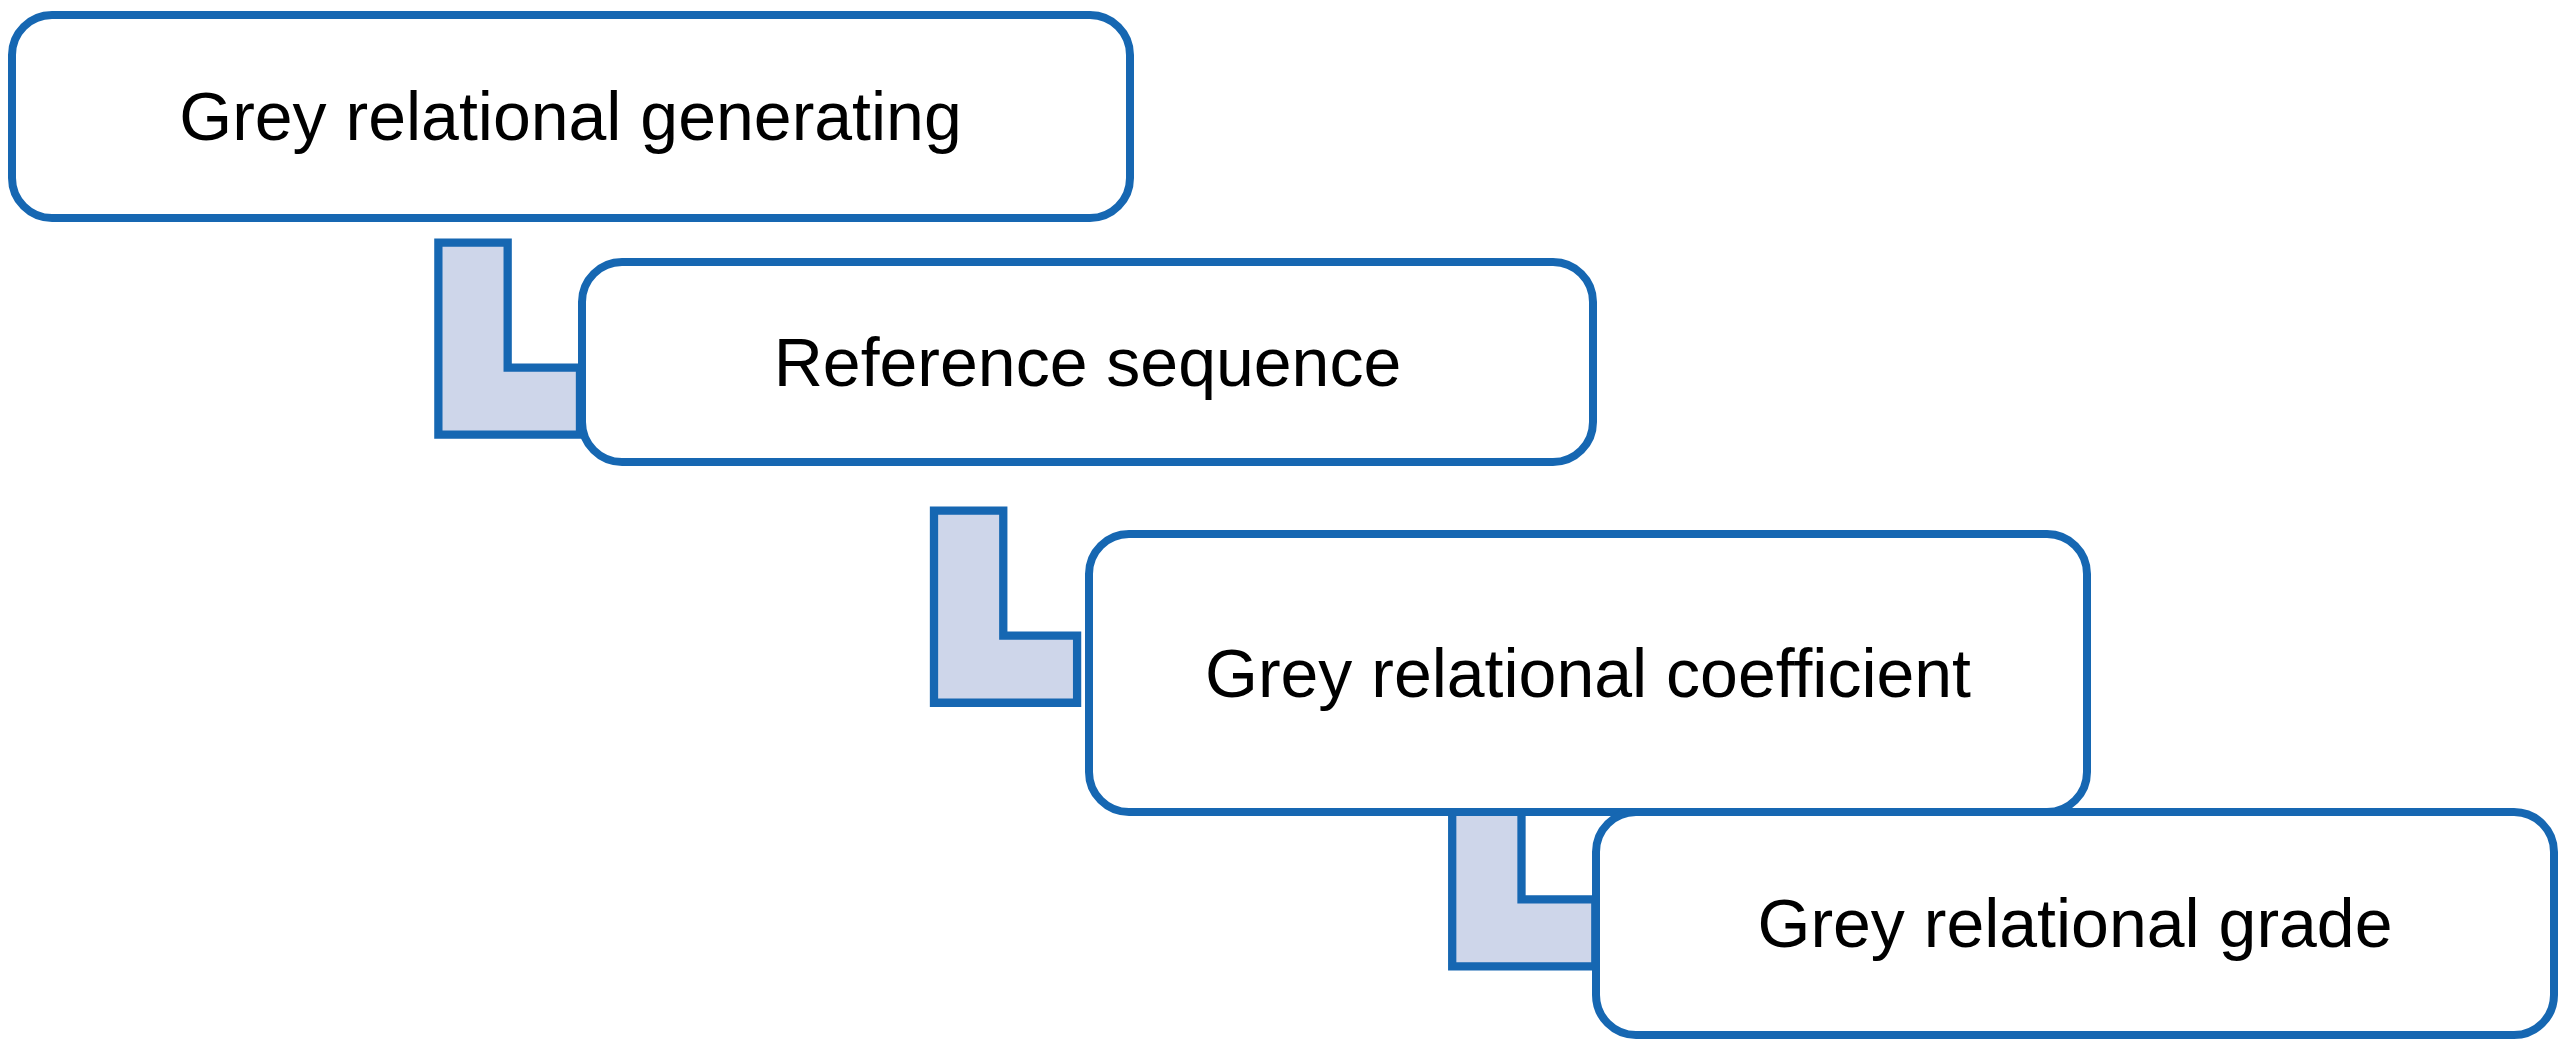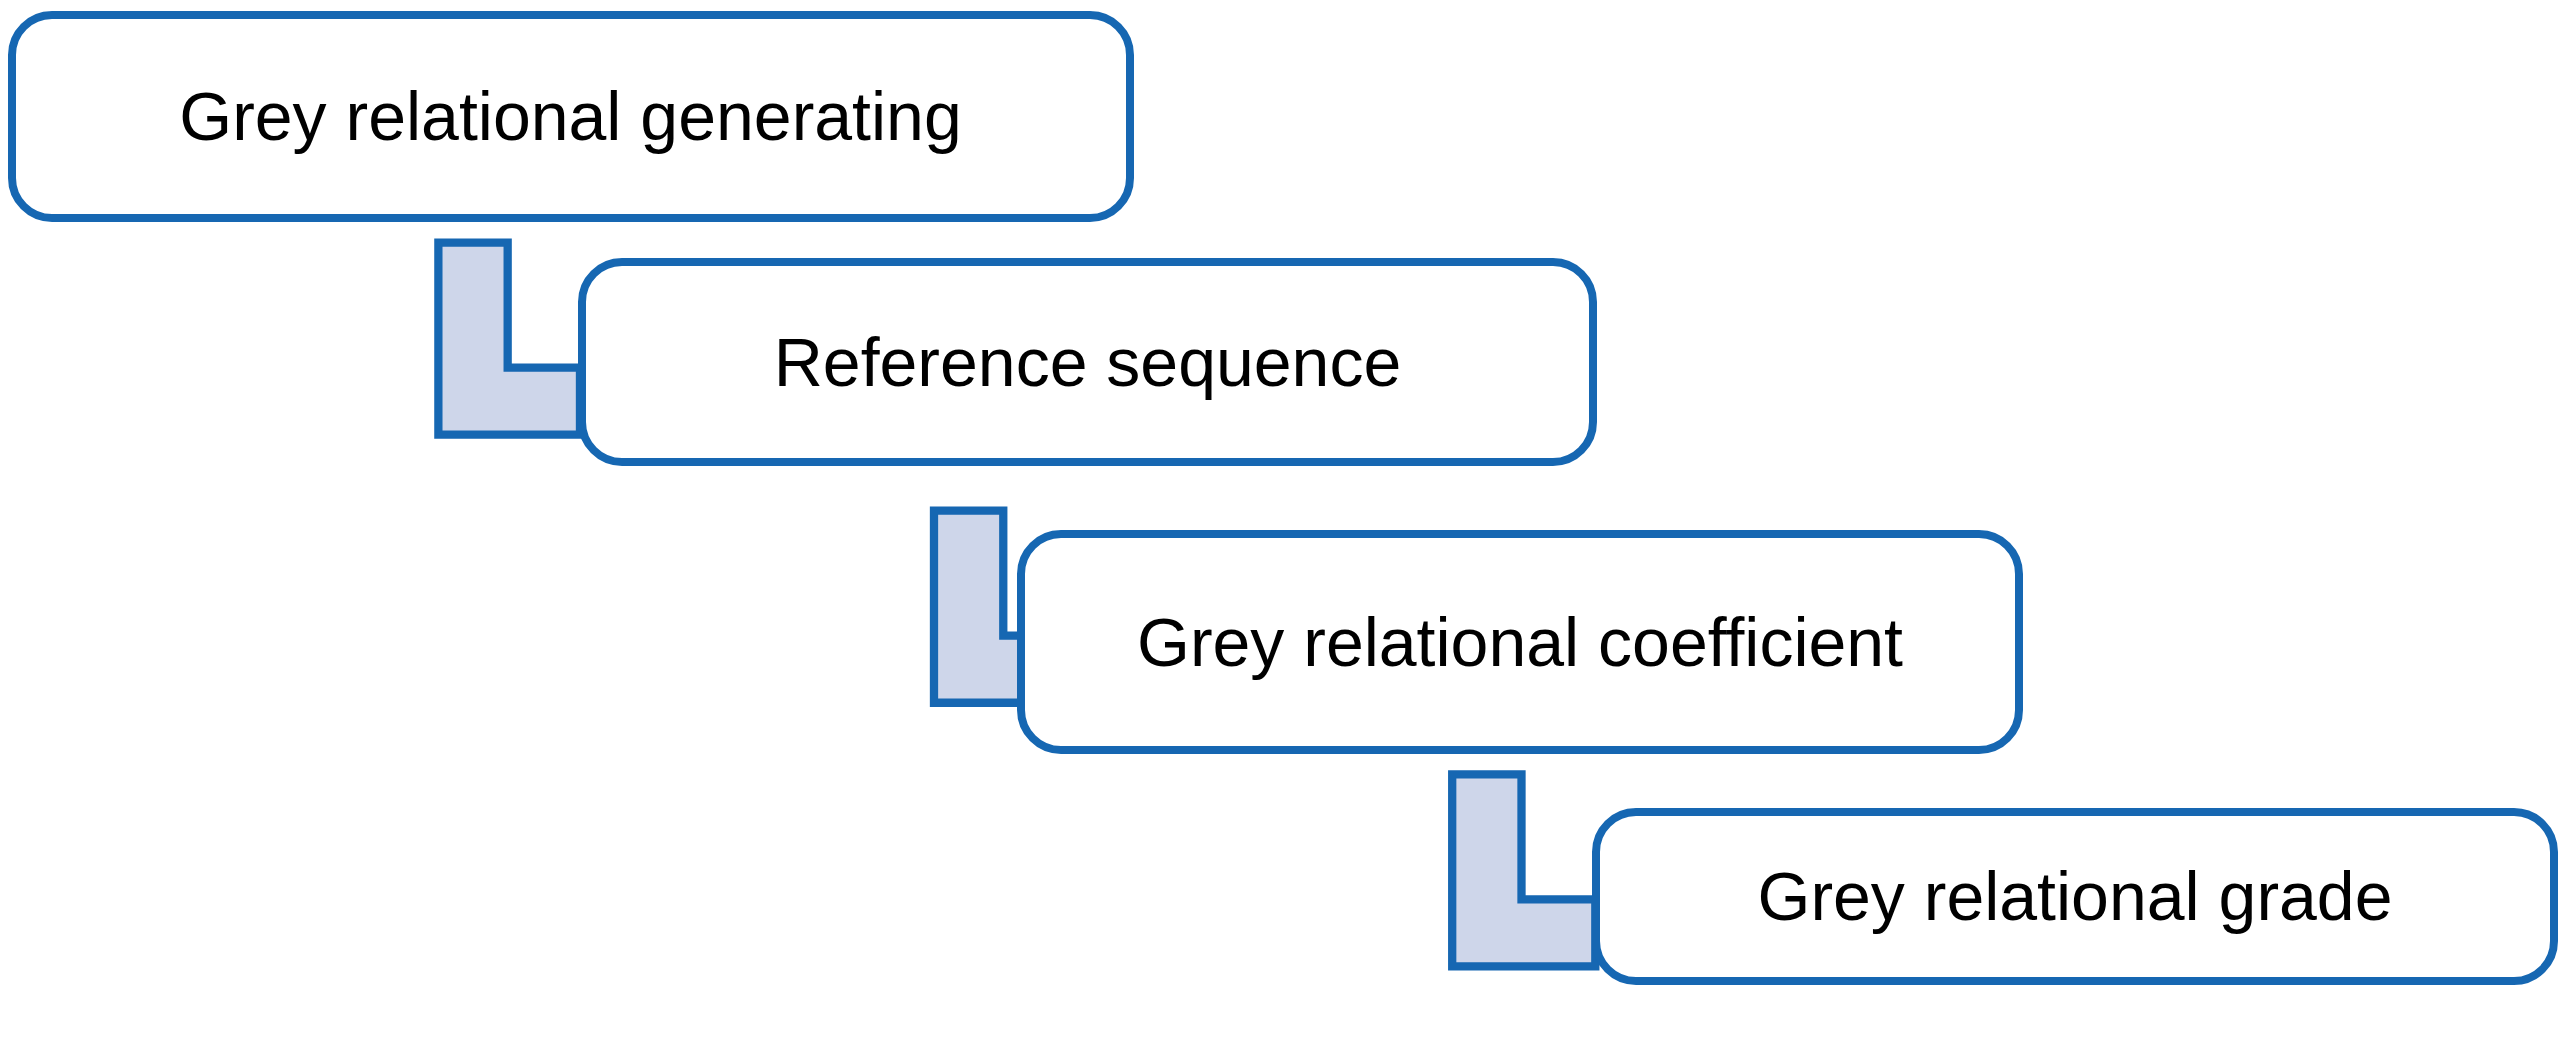--- a/index.html
+++ b/index.html
@@ -42,22 +42,22 @@
   }
   .step-label{
     font-size:68px;
     line-height:1.1;
     color:var(--text);
     letter-spacing:0px;
     white-space:nowrap;
   }
   .box1{left:7.5px;  top:10.5px;   width:1126px; height:211px;}
   .box2{left:578px; top:258px;  width:1019px; height:208px;}
-  .box3{left:1017px;top:530px;  width:1006px; height:224px;}
-  .box4{left:1592px;top:808px; width:966px; height:177px;}
+  .box3{left:1085px;top:530px;  width:1006px; height:286px;}
+  .box4{left:1592px;top:808px; width:966px; height:231px;}
 </style>
 </head>
 <body>
 
 <div class="canvas">
 
   <svg class="connector-layer" viewBox="0 0 3420 1394" xmlns="http://www.w3.org/2000/svg">
     <path d="M582,322 H674 V488 H770 V577 H582 Z"></path>
     <path d="M1240,678 H1332 V844 H1430 V933 H1240 Z"></path>
     <path d="M1928,1028 H2020 V1194 H2118 V1283 H1928 Z"></path>

